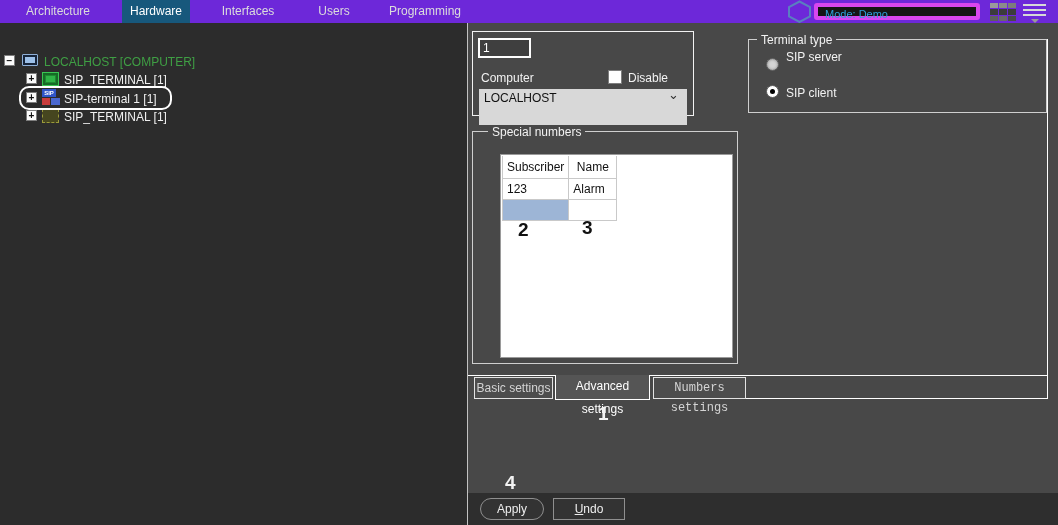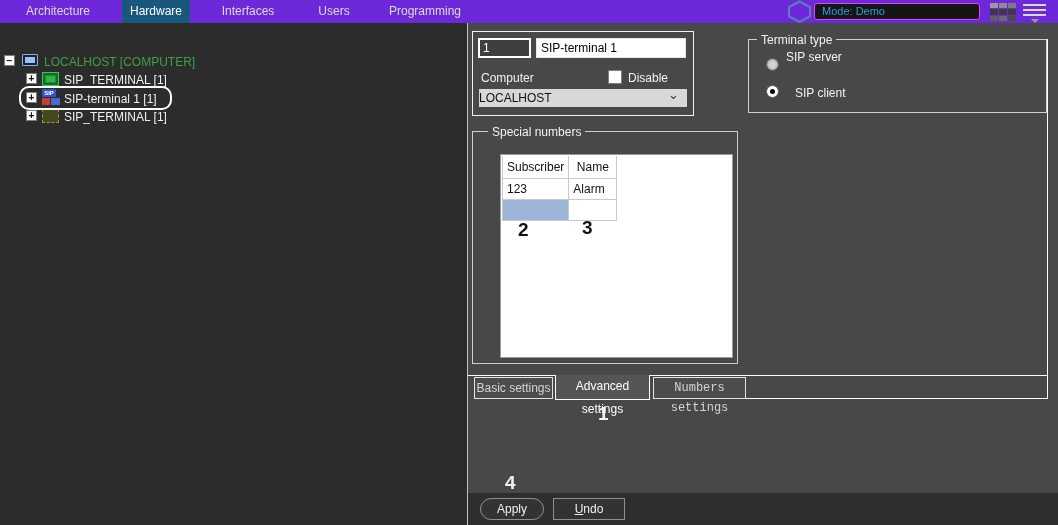--- a/index.html
+++ b/index.html
@@ -8,21 +8,21 @@
   #app { position:relative; width:1058px; height:525px; }
 
   
   .menubar { position:absolute; left:0; top:0; width:1058px; height:23px; background:#6d28d9; }
   .menu-item { position:absolute; top:0; height:23px; line-height:23px; text-align:center;
                color:#dcdcdc; font-size:12px; cursor:default; }
   .menu-item.active { background:#17587c; color:#fff; }
 
   .hex-logo { position:absolute; left:786px; top:0px; width:27px; height:23px; }
   .mode-box { position:absolute; left:814px; top:3px; width:166px; height:17px;
-              border:1px solid #d946ef; border-radius:3px; background:#151515;
+              border:4px solid #d946ef; border-radius:3px; background:#151515;
               color:#2d9ed8; font-size:11px; line-height:15px; padding-left:7px; }
   .grid-icon { position:absolute; left:990px; top:3px; width:26px; height:18px;
                display:grid; grid-template-columns:repeat(3,1fr); grid-template-rows:repeat(3,1fr); gap:1px; }
   .grid-icon span { display:block; }
   .hamburger { position:absolute; left:1023px; top:4px; width:23px; height:16px; }
   .hamburger i { display:block; height:2px; background:#d8d8d8; margin:0 0 3px 0; }
   .hamburger .caret { width:0; height:0; margin:1px auto 0;
                       border-left:4px solid transparent; border-right:4px solid transparent;
                       border-top:4px solid #9a9a9a; }
 
@@ -59,22 +59,22 @@
   .form-box { position:absolute; left:472px; top:31px; width:222px; height:85px; border:1px solid #f2f2f2; }
   .id-field { position:absolute; left:478px; top:38px; width:53px; height:20px; background:#3f3f3f;
               border:2px solid #fdfdfd; color:#fff; font-size:12px; padding:0 0 0 3px;
               font-family:"Liberation Sans", sans-serif; }
   .name-field { position:absolute; left:536px; top:38px; width:150px; height:20px; background:#ffffff;
                 border:1px solid #e6e6e6; color:#000; font-size:12px; padding:0 0 0 4px;
                 font-family:"Liberation Sans", sans-serif; }
   .lbl { position:absolute; color:#f2f2f2; font-size:12px; white-space:nowrap; }
   .checkbox { position:absolute; left:608px; top:70px; width:14px; height:14px; background:#fff;
               border:1px solid #7e7e7e; }
-  .dropdown { position:absolute; left:479px; top:89px; width:208px; height:18px; background:#d8d8d8;
-              color:#111; font-size:12px; line-height:18px; cursor:default; }
+  .dropdown { position:absolute; left:479px; top:89px; width:208px; height:36px; background:#d8d8d8;
+              color:#111; font-size:12px; line-height:18px; padding-left:5px; cursor:default; }
   .dropdown .chev { position:absolute; right:8px; top:-3px; color:#333; font-size:13px; }
 
   .groupbox { position:absolute; border:1px solid #cfcfcf; }
   .group-title { position:absolute; background:#484848; color:#f2f2f2; font-size:12px;
                  padding:0 4px; white-space:nowrap; }
 
   .radio { position:absolute; width:13px; height:13px; border-radius:50%; border:1px solid #5a5a5a; }
   .radio.unsel { background:#d4d4d4; box-shadow:inset 0 0 3px #7e7e7e; }
   .radio.sel { background:#fff; }
   .radio.sel::after { content:""; position:absolute; left:3px; top:3px; width:5px; height:5px;
@@ -172,35 +172,34 @@
       <span class="tree-label" style="left:64px;top:3px;">SIP_TERMINAL [1]</span>
     </div>
     <div class="select-outline"></div>
   </div>
   <div class="v-divider"></div>
 
   <div class="main-panel"></div>
 
   <div class="form-box"></div>
   <input class="id-field" value="1" style="">
-  <input class="name-field" value="SIP-terminal 1" style="">
   <span class="lbl" style="left:481px;top:71px;">Computer</span>
   <span class="checkbox"></span>
   <span class="lbl" style="left:628px;top:71px;">Disable</span>
   <div class="dropdown">
     <span>LOCALHOST</span>
     <span class="chev">⌄</span>
   </div>
 
   <div class="groupbox" style="left:748px;top:39px;width:299px;height:74px;"></div>
   <span class="group-title" style="left:757px;top:33px;">Terminal type</span>
   <span class="radio unsel" style="left:766px;top:58px;"></span>
   <span class="lbl" style="left:786px;top:50px;">SIP server</span>
   <span class="radio sel" style="left:766px;top:85px;"></span>
-  <span class="lbl" style="left:786px;top:86px;margin-left:9px;">SIP client</span>
+  <span class="lbl" style="left:786px;top:86px;">SIP client</span>
 
   <div class="groupbox" style="left:472px;top:131px;width:266px;height:233px;"></div>
   <span class="group-title" style="left:488px;top:125px;">Special numbers</span>
   <div class="white-panel"></div>
   <table class="grid-table">
     <tbody>
         <tr>
       <td class="hdr c-sub">Subscriber</td>
       <td class="hdr c-name">Name</td>
     </tr>

